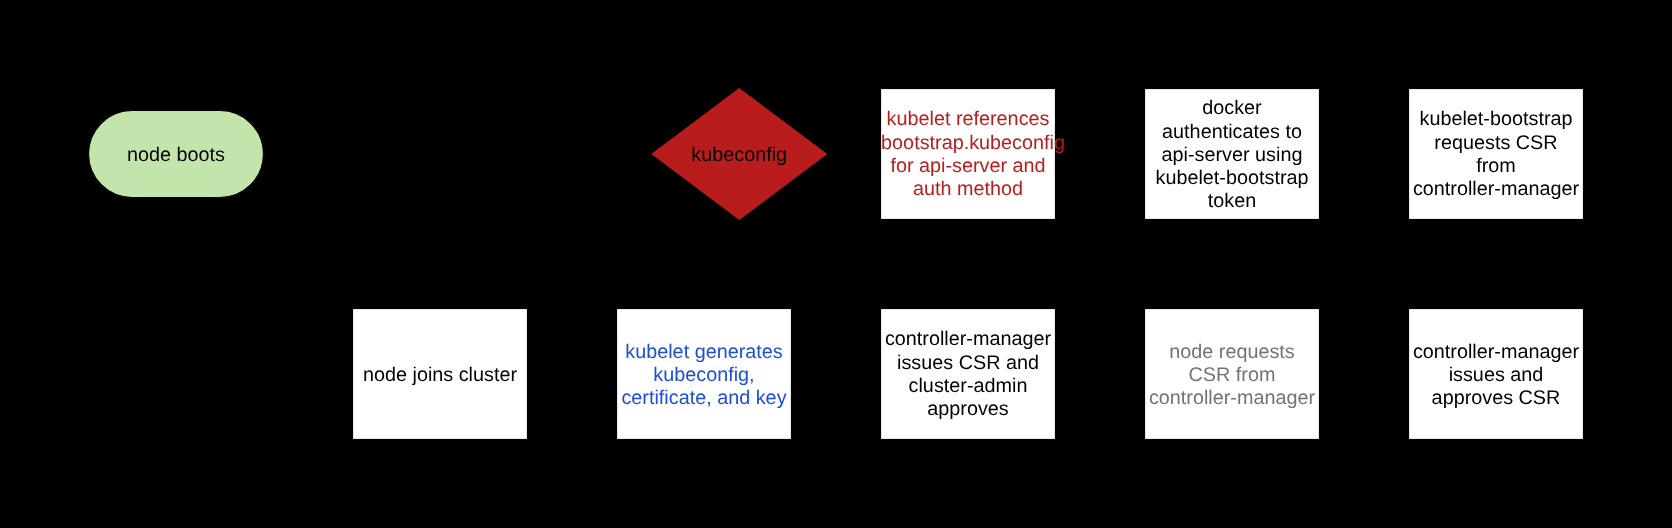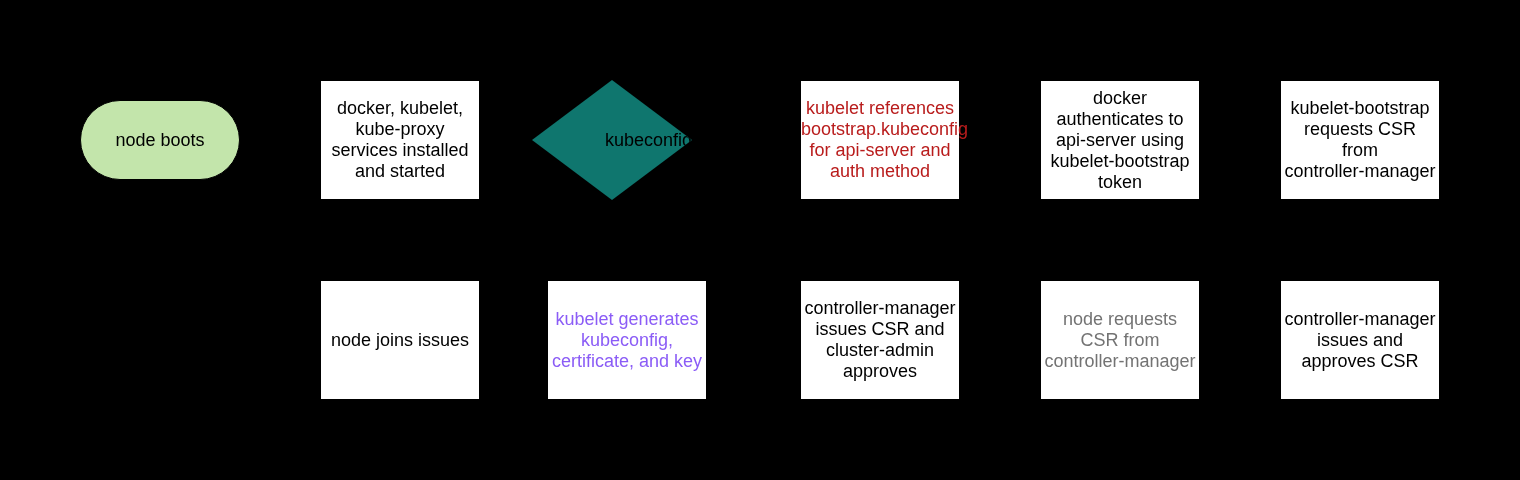--- a/index.html
+++ b/index.html
@@ -44,27 +44,21 @@
     clip-path: polygon(50% 0%, 100% 50%, 50% 100%, 0% 50%);
   }
 </style>
 </head>
 <body>
 
 <div class="canvas" style="background: rgb(0, 0, 0);">
     <div class="node terminator" style="left: 80px; width: 160px; top: 100px; height: 80px; background: rgb(195, 229, 171); color: rgb(0, 0, 0);">
       <span class="node-label">node boots</span>
     </div>
-    <div class="node process" style="left: 320px; width: 160px; top: 80px; height: 120px; background: rgb(255, 255, 255); color: rgb(0, 0, 0);">
-      <span class="node-label">docker, kubelet,
-kube-proxy
-services installed
-and started</span>
-    </div>
-    <div class="node decision" style="left: 532px; width: 160px; top: 80px; height: 120px; background: #0f766e; color: rgb(0, 0, 0); text-align: right;">
+    <div class="node decision" style="left: 592px; width: 160px; top: 80px; height: 120px; background: #b91c1c; color: rgb(0, 0, 0);">
       <span class="node-label">kubeconfig</span>
     </div>
     <div class="node process" style="left: 800px; width: 160px; top: 80px; height: 120px; background: rgb(255, 255, 255); color: #b91c1c;">
       <span class="node-label">kubelet references
 bootstrap.kubeconfig
 for api-server and
 auth method</span>
     </div>
     <div class="node process" style="left: 1040px; width: 160px; top: 80px; height: 120px; background: rgb(255, 255, 255); color: rgb(0, 0, 0);">
       <span class="node-label">docker
@@ -73,23 +67,23 @@
 kubelet-bootstrap
 token</span>
     </div>
     <div class="node process" style="left: 1280px; width: 160px; top: 80px; height: 120px; background: rgb(255, 255, 255); color: rgb(0, 0, 0);">
       <span class="node-label">kubelet-bootstrap
 requests CSR
 from
 controller-manager</span>
     </div>
     <div class="node process" style="left: 320px; width: 160px; top: 280px; height: 120px; background: rgb(255, 255, 255); color: rgb(0, 0, 0);">
-      <span class="node-label">node joins issues</span>
+      <span class="node-label">node joins cluster</span>
     </div>
-    <div class="node process" style="left: 547px; width: 160px; top: 280px; height: 120px; background: rgb(255, 255, 255); color: #8b5cf6;">
+    <div class="node process" style="left: 560px; width: 160px; top: 280px; height: 120px; background: rgb(255, 255, 255); color: #1d4ed8;">
       <span class="node-label">kubelet generates
 kubeconfig,
 certificate, and key</span>
     </div>
     <div class="node process" style="left: 800px; width: 160px; top: 280px; height: 120px; background: rgb(255, 255, 255); color: rgb(0, 0, 0);">
       <span class="node-label">controller-manager
 issues CSR and
 cluster-admin
 approves</span>
     </div>

